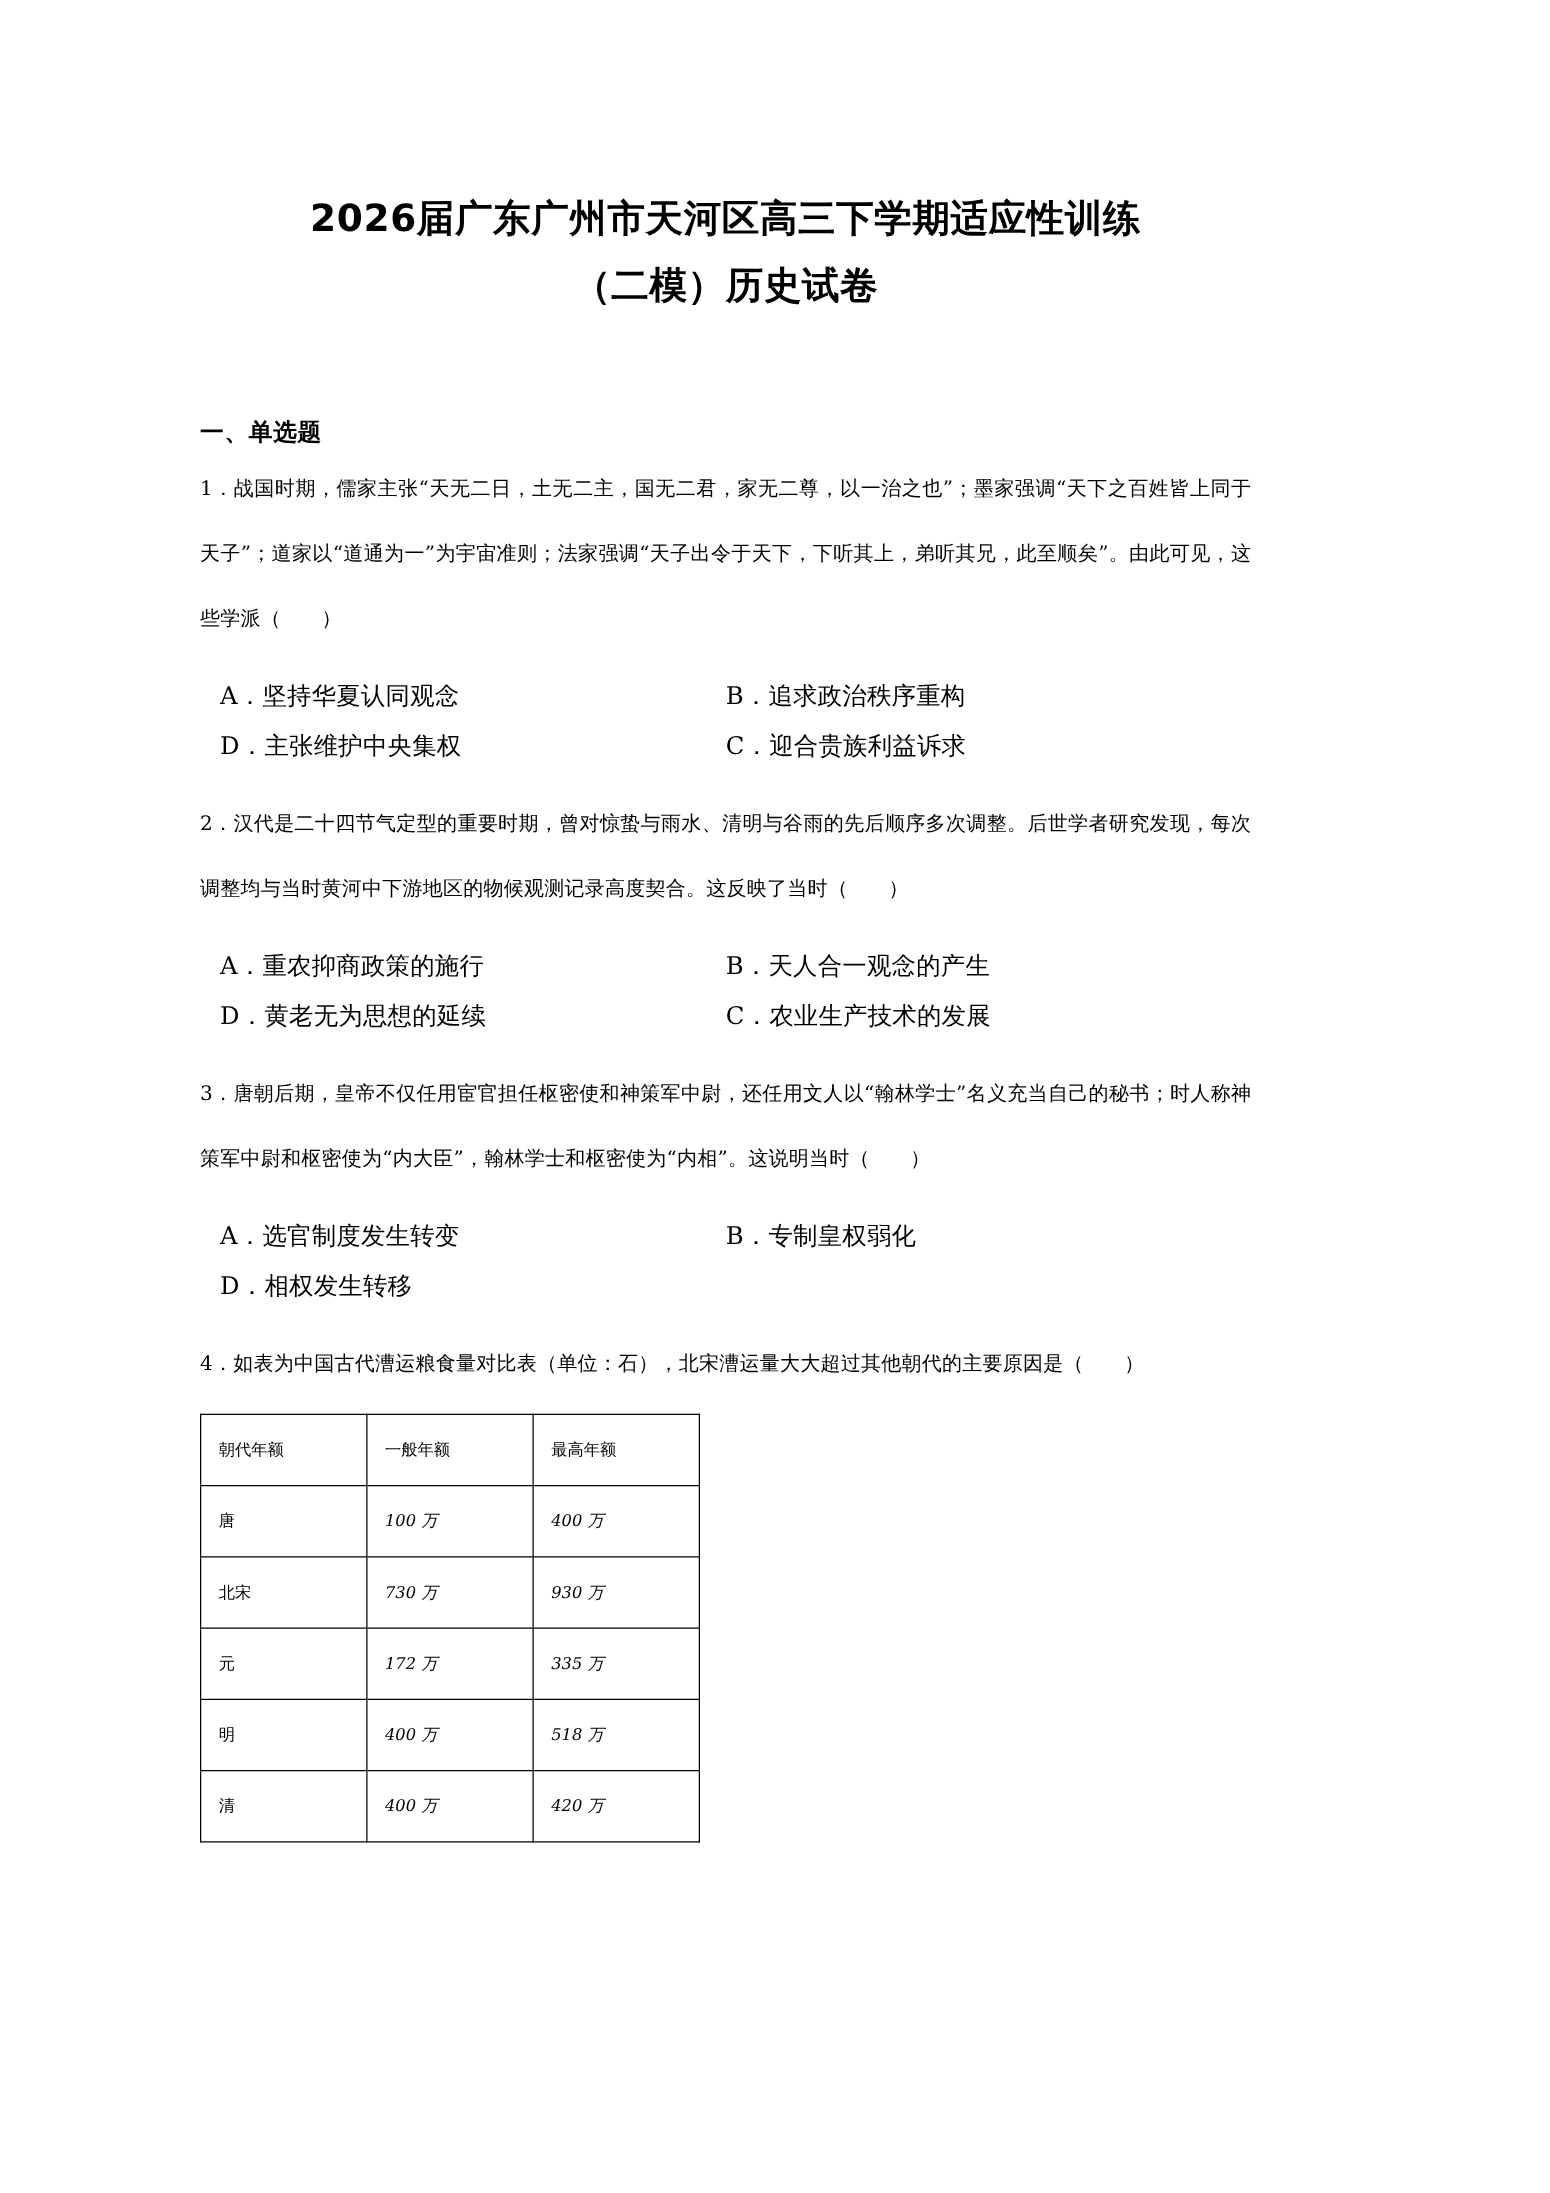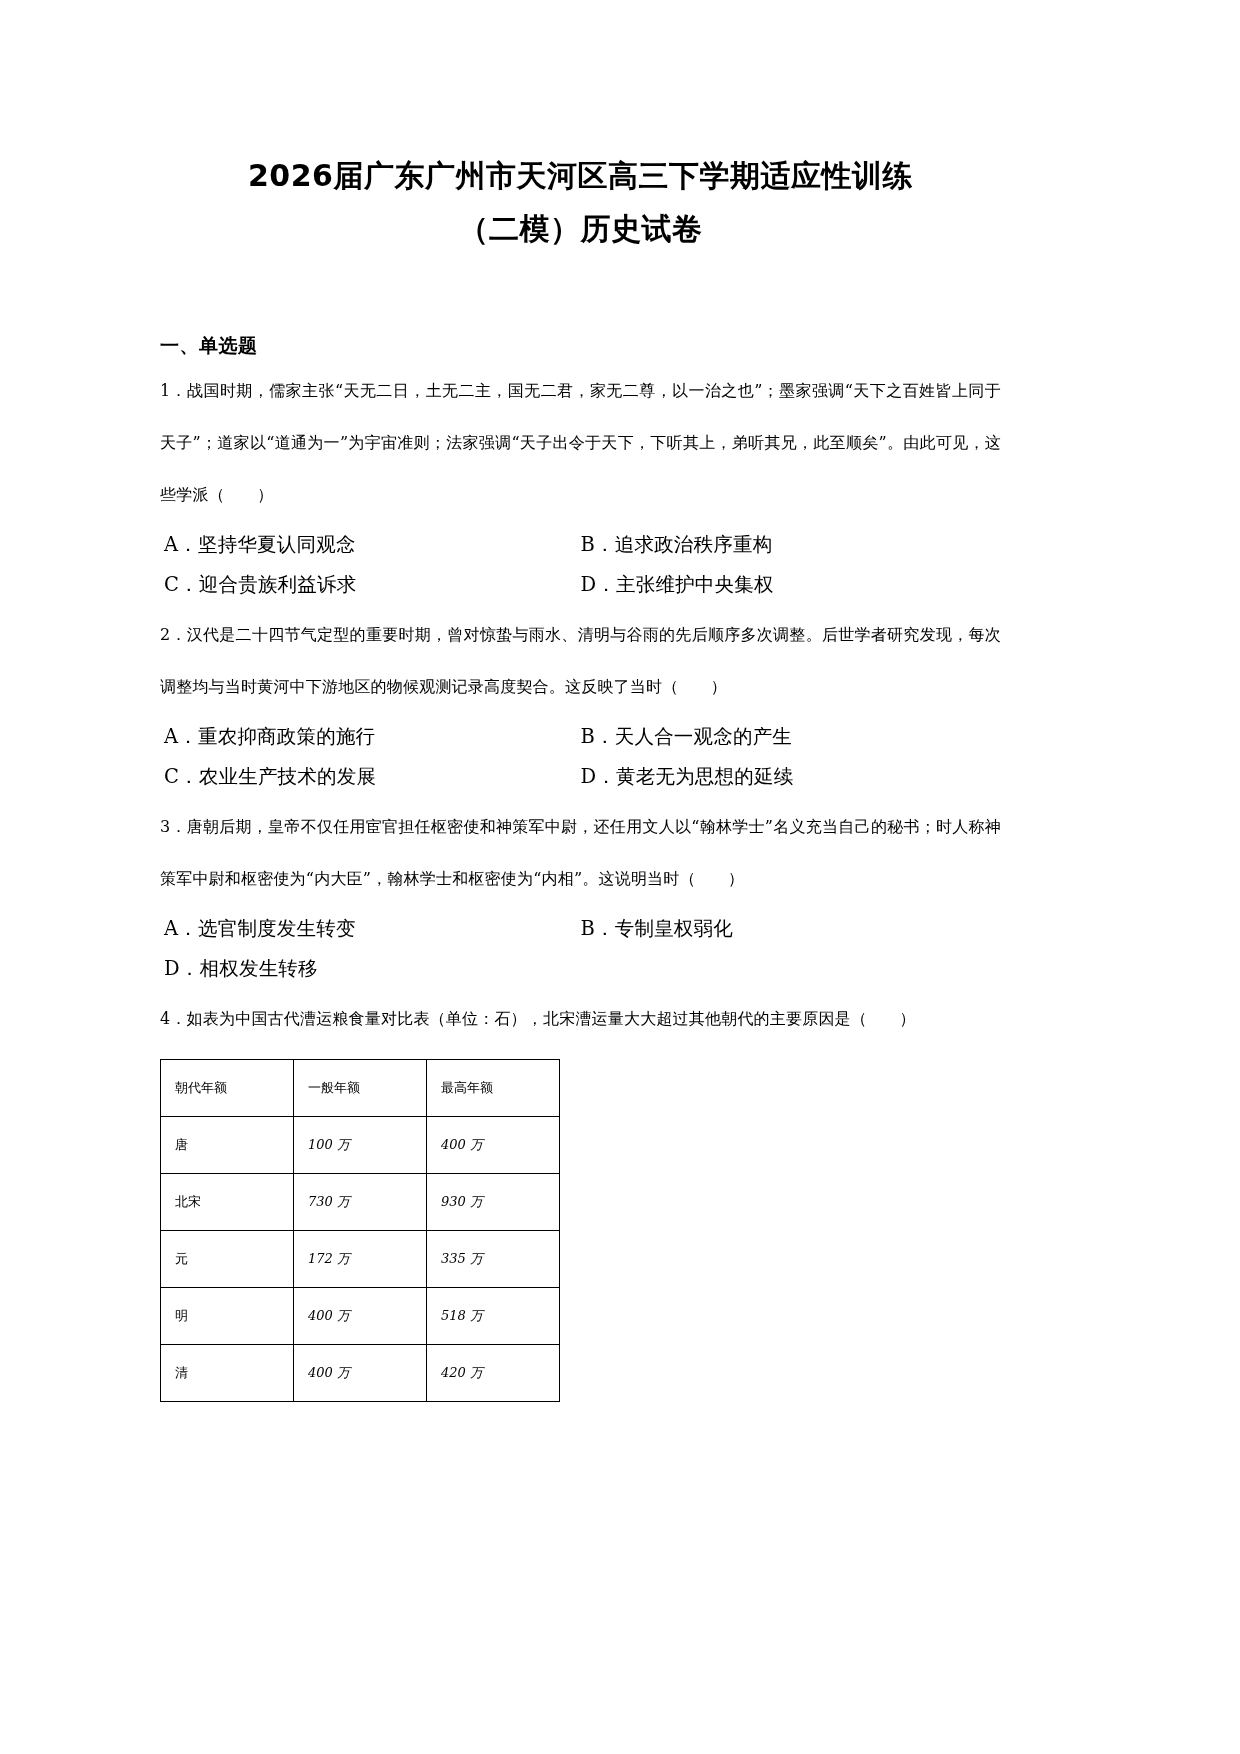--- a/index.html
+++ b/index.html
@@ -47,21 +47,21 @@
     text-align: justify;
     text-justify: inter-ideograph;
     letter-spacing: 0.2px;
   }
   .q-block {
     margin-bottom: 0;
   }
   .options {
     display: flex;
     flex-wrap: wrap;
-    margin: 4px;
+    margin: 16px;
     padding: 0;
   }
   .option {
     width: 50%;
     box-sizing: border-box;
     font-size: 19.5px;
     line-height: 40px;
     letter-spacing: 0.2px;
     white-space: nowrap;
   }
@@ -96,32 +96,32 @@
     <span class="line">（二模）历史试卷</span>
   </h1>
 
   <div class="section-heading">一、单选题</div>
 
   <div class="q-block">
     <p class="qtext">1．战国时期，儒家主张“天无二日，土无二主，国无二君，家无二尊，以一治之也”；墨家强调“天下之百姓皆上同于天子”；道家以“道通为一”为宇宙准则；法家强调“天子出令于天下，下听其上，弟听其兄，此至顺矣”。由此可见，这些学派（　　）</p>
     <div class="options">
       <div class="option">A．坚持华夏认同观念</div>
       <div class="option">B．追求政治秩序重构</div>
+      <div class="option">D．主张维护中央集权</div>
       <div class="option">C．迎合贵族利益诉求</div>
-      <div class="option">D．主张维护中央集权</div>
     </div>
   </div>
 
   <div class="q-block">
     <p class="qtext">2．汉代是二十四节气定型的重要时期，曾对惊蛰与雨水、清明与谷雨的先后顺序多次调整。后世学者研究发现，每次调整均与当时黄河中下游地区的物候观测记录高度契合。这反映了当时（　　）</p>
     <div class="options">
       <div class="option">A．重农抑商政策的施行</div>
       <div class="option">B．天人合一观念的产生</div>
+      <div class="option">D．黄老无为思想的延续</div>
       <div class="option">C．农业生产技术的发展</div>
-      <div class="option">D．黄老无为思想的延续</div>
     </div>
   </div>
 
   <div class="q-block">
     <p class="qtext">3．唐朝后期，皇帝不仅任用宦官担任枢密使和神策军中尉，还任用文人以“翰林学士”名义充当自己的秘书；时人称神策军中尉和枢密使为“内大臣”，翰林学士和枢密使为“内相”。这说明当时（　　）</p>
     <div class="options">
       <div class="option">A．选官制度发生转变</div>
       <div class="option">B．专制皇权弱化</div>
       <div class="option">D．相权发生转移</div>
     </div>

